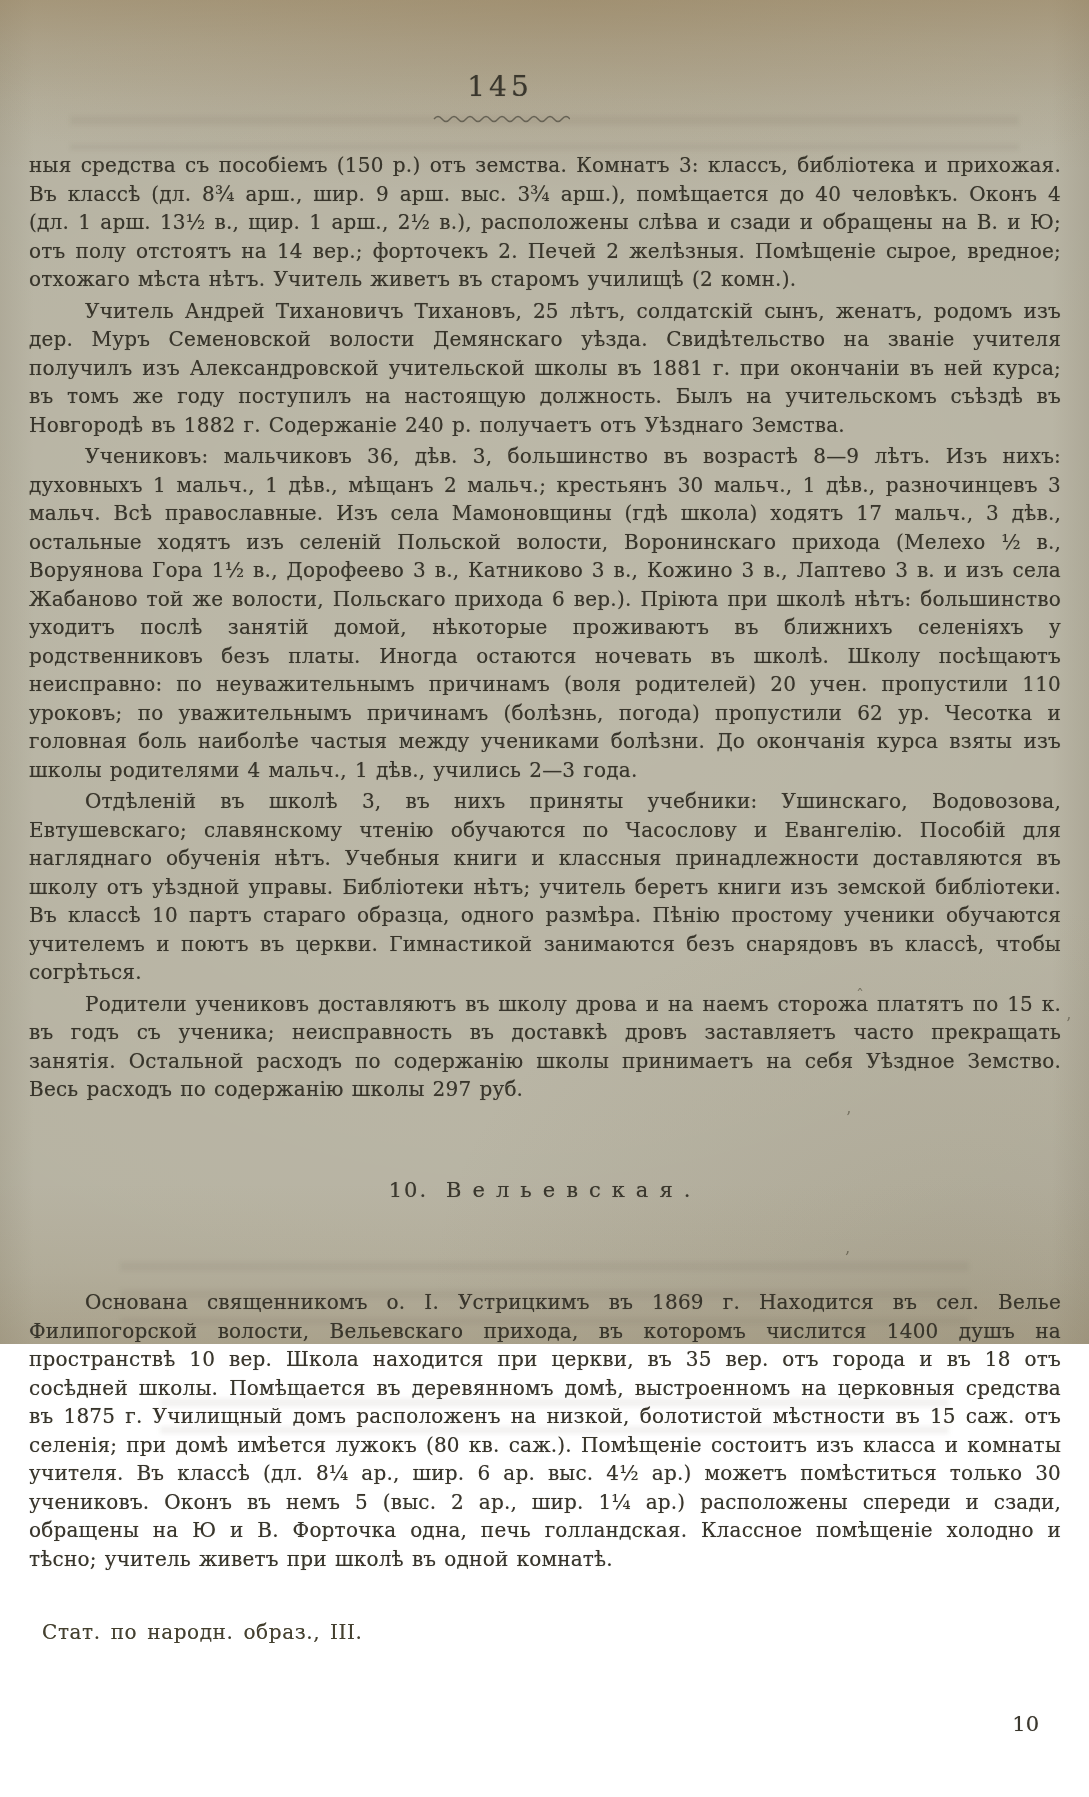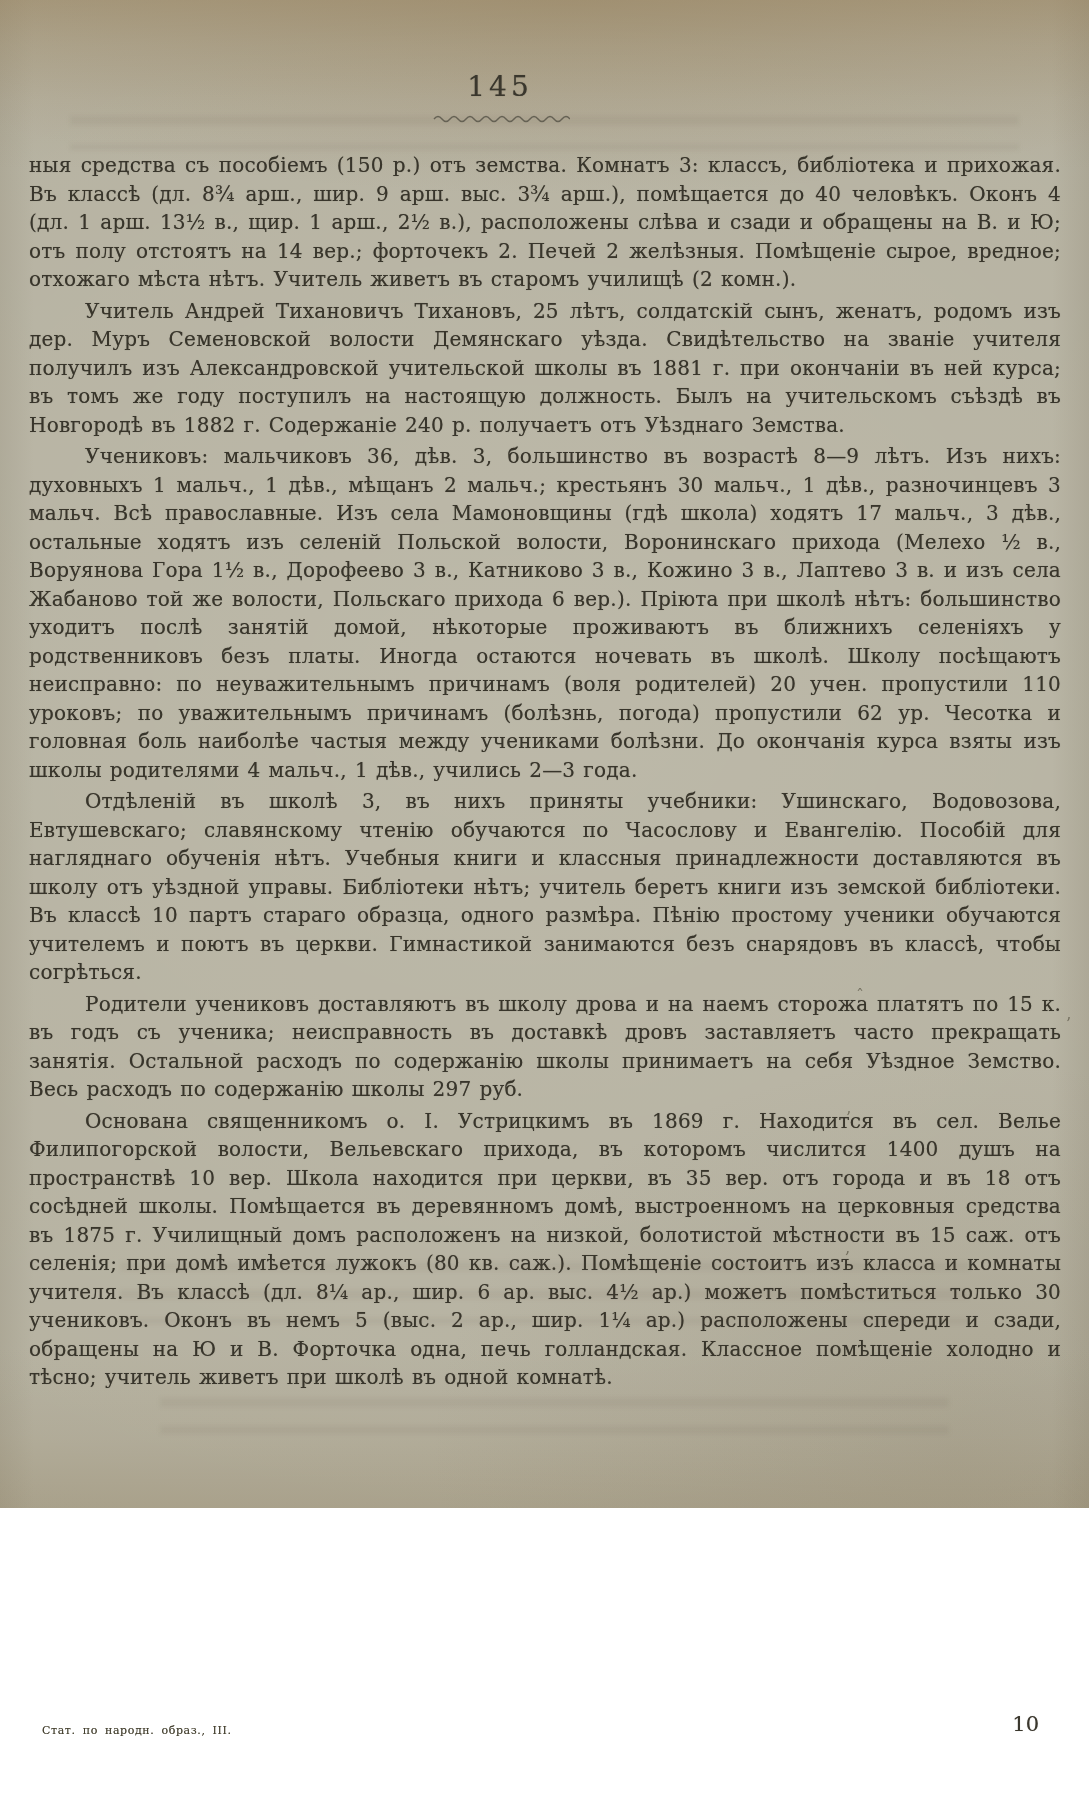--- a/index.html
+++ b/index.html
@@ -6,21 +6,21 @@
     margin: 0;
     padding: 0;
     width: 1089px;
     height: 1797px;
     overflow: hidden;
     font-family: "DejaVu Serif", "Liberation Serif", serif;
   }
   .page {
     position: relative;
     width: 1089px;
-    height: 1508px;
+    height: 1344px;
     background-color: #b5b1a0;
     background-image:
       linear-gradient(180deg, rgba(151,128,90,0.50) 0%, rgba(151,128,90,0.28) 45px, rgba(151,128,90,0.10) 100px, rgba(151,128,90,0.0) 170px),
       radial-gradient(ellipse 1000px 260px at 52% 0%, rgba(140,117,78,0.30), rgba(140,117,78,0) 75%),
       linear-gradient(0deg, rgba(139,122,88,0.30) 0%, rgba(139,122,88,0.12) 70px, rgba(139,122,88,0) 160px),
       radial-gradient(ellipse 760px 560px at 88% 96%, rgba(120,108,82,0.16), rgba(120,108,82,0) 70%),
       radial-gradient(ellipse 1500px 1250px at 48% 46%, rgba(255,255,246,0.10), rgba(255,255,246,0) 80%),
       linear-gradient(90deg, rgba(108,98,76,0.14) 0, rgba(108,98,76,0) 34px, rgba(108,98,76,0) 1052px, rgba(108,98,76,0.16) 100%);
   }
   .page-number-top {
@@ -69,23 +69,23 @@
   }
   .section-heading .num {
     margin-right: 18px;
     letter-spacing: 2px;
   }
   .section-heading .spaced {
     letter-spacing: 11px;
   }
   .footer-left {
     position: absolute;
-    top: 1724px;
+    top: 1620px;
     left: 42px;
-    font-size: 11px;
+    font-size: 20px;
     letter-spacing: 0.6px;
     word-spacing: 3px;
     color: #44402f;
     text-shadow: 0 0 0.6px rgba(68,64,47,0.5);
     filter: blur(0.2px);
   }
   .footer-right {
     position: absolute;
     top: 1712px;
     right: 50px;
@@ -128,20 +128,23 @@
   <div class="ghost ghost-1"></div>
 
   <div class="content">
 
     <p class="noindent">ныя средства съ пособіемъ (150 р.) отъ земства. Комнатъ 3: классъ, библіотека и прихожая. Въ классѣ (дл. 8¾ арш., шир. 9 арш. выс. 3¾ арш.), помѣщается до 40 человѣкъ. Оконъ 4 (дл. 1 арш. 13½ в., щир. 1 арш., 2½ в.), расположены слѣва и сзади и обращены на В. и Ю; отъ полу отстоятъ на 14 вер.; форточекъ 2. Печей 2 желѣзныя. Помѣщеніе сырое, вредное; отхожаго мѣста нѣтъ. Учитель живетъ въ старомъ училищѣ (2 комн.).</p>
     <p>Учитель Андрей Тихановичъ Тихановъ, 25 лѣтъ, солдатскій сынъ, женатъ, родомъ изъ дер. Муръ Семеновской волости Демянскаго уѣзда. Свидѣтельство на званіе учителя получилъ изъ Александровской учительской школы въ 1881 г. при окончаніи въ ней курса; въ томъ же году поступилъ на настоящую должность. Былъ на учительскомъ съѣздѣ въ Новгородѣ въ 1882 г. Содержаніе 240 р. получаетъ отъ Уѣзднаго Земства.</p>
     <p>Учениковъ: мальчиковъ 36, дѣв. 3, большинство въ возрастѣ 8—9 лѣтъ. Изъ нихъ: духовныхъ 1 мальч., 1 дѣв., мѣщанъ 2 мальч.; крестьянъ 30 мальч., 1 дѣв., разночинцевъ 3 мальч. Всѣ православные. Изъ села Мамоновщины (гдѣ школа) ходятъ 17 мальч., 3 дѣв., остальные ходятъ изъ селеній Польской волости, Воронинскаго прихода (Мелехо ½ в., Воруянова Гора 1½ в., Дорофеево 3 в., Катниково 3 в., Кожино 3 в., Лаптево 3 в. и изъ села Жабаново той же волости, Польскаго прихода 6 вер.). Пріюта при школѣ нѣтъ: большинство уходитъ послѣ занятій домой, нѣкоторые проживаютъ въ ближнихъ селеніяхъ у родственниковъ безъ платы. Иногда остаются ночевать въ школѣ. Школу посѣщаютъ неисправно: по неуважительнымъ причинамъ (воля родителей) 20 учен. пропустили 110 уроковъ; по уважительнымъ причинамъ (болѣзнь, погода) пропустили 62 ур. Чесотка и головная боль наиболѣе частыя между учениками болѣзни. До окончанія курса взяты изъ школы родителями 4 мальч., 1 дѣв., учились 2—3 года.</p>
     <p>Отдѣленій въ школѣ 3, въ нихъ приняты учебники: Ушинскаго, Водовозова, Евтушевскаго; славянскому чтенію обучаются по Часослову и Евангелію. Пособій для нагляднаго обученія нѣтъ. Учебныя книги и классныя принадлежности доставляются въ школу отъ уѣздной управы. Библіотеки нѣтъ; учитель беретъ книги изъ земской библіотеки. Въ классѣ 10 партъ стараго образца, одного размѣра. Пѣнію простому ученики обучаются учителемъ и поютъ въ церкви. Гимнастикой занимаются безъ снарядовъ въ классѣ, чтобы согрѣться.</p>
     <p>Родители учениковъ доставляютъ въ школу дрова и на наемъ сторожа платятъ по 15 к. въ годъ съ ученика; неисправность въ доставкѣ дровъ заставляетъ часто прекращать занятія. Остальной расходъ по содержанію школы принимаетъ на себя Уѣздное Земство. Весь расходъ по содержанію школы 297 руб.</p>
 
+    <div class="section-heading">
+      <span class="num">10.</span><span class="spaced">Вельевская.</span>
+    </div>
 
     <p>Основана священникомъ о. І. Устрицкимъ въ 1869 г. Находится въ сел. Велье Филипогорской волости, Вельевскаго прихода, въ которомъ числится 1400 душъ на пространствѣ 10 вер. Школа находится при церкви, въ 35 вер. отъ города и въ 18 отъ сосѣдней школы. Помѣщается въ деревянномъ домѣ, выстроенномъ на церковныя средства въ 1875 г. Училищный домъ расположенъ на низкой, болотистой мѣстности въ 15 саж. отъ селенія; при домѣ имѣется лужокъ (80 кв. саж.). Помѣщеніе состоитъ изъ класса и комнаты учителя. Въ классѣ (дл. 8¼ ар., шир. 6 ар. выс. 4½ ар.) можетъ помѣститься только 30 учениковъ. Оконъ въ немъ 5 (выс. 2 ар., шир. 1¼ ар.) расположены спереди и сзади, обращены на Ю и В. Форточка одна, печь голландская. Классное помѣщеніе холодно и тѣсно; учитель живетъ при школѣ въ одной комнатѣ.</p>
 
   </div>
 
   <div class="ghost ghost-2"></div>
   <div class="ghost ghost-3"></div>
 
   <span class="speck" style="left:1066px; top:1014px;">’</span>
   <span class="speck" style="left:856px; top:986px;">ˆ</span>

